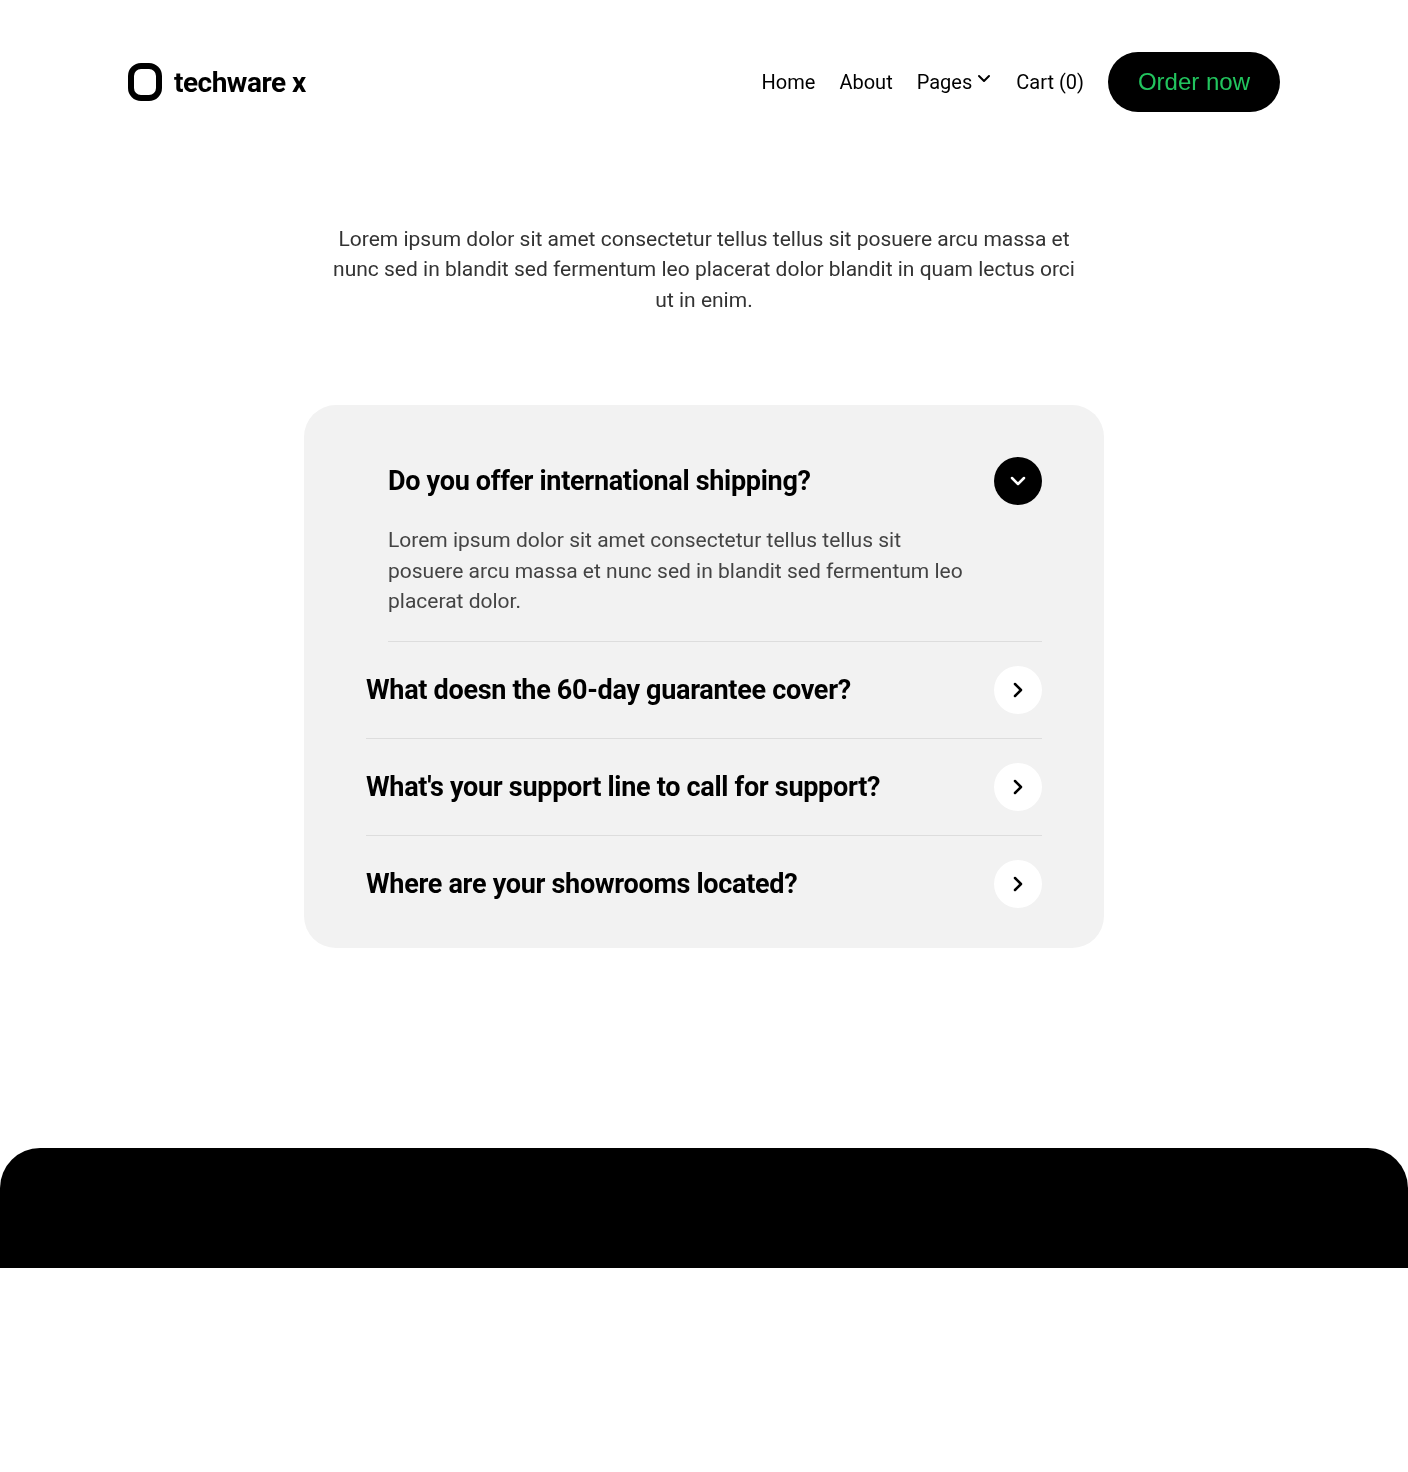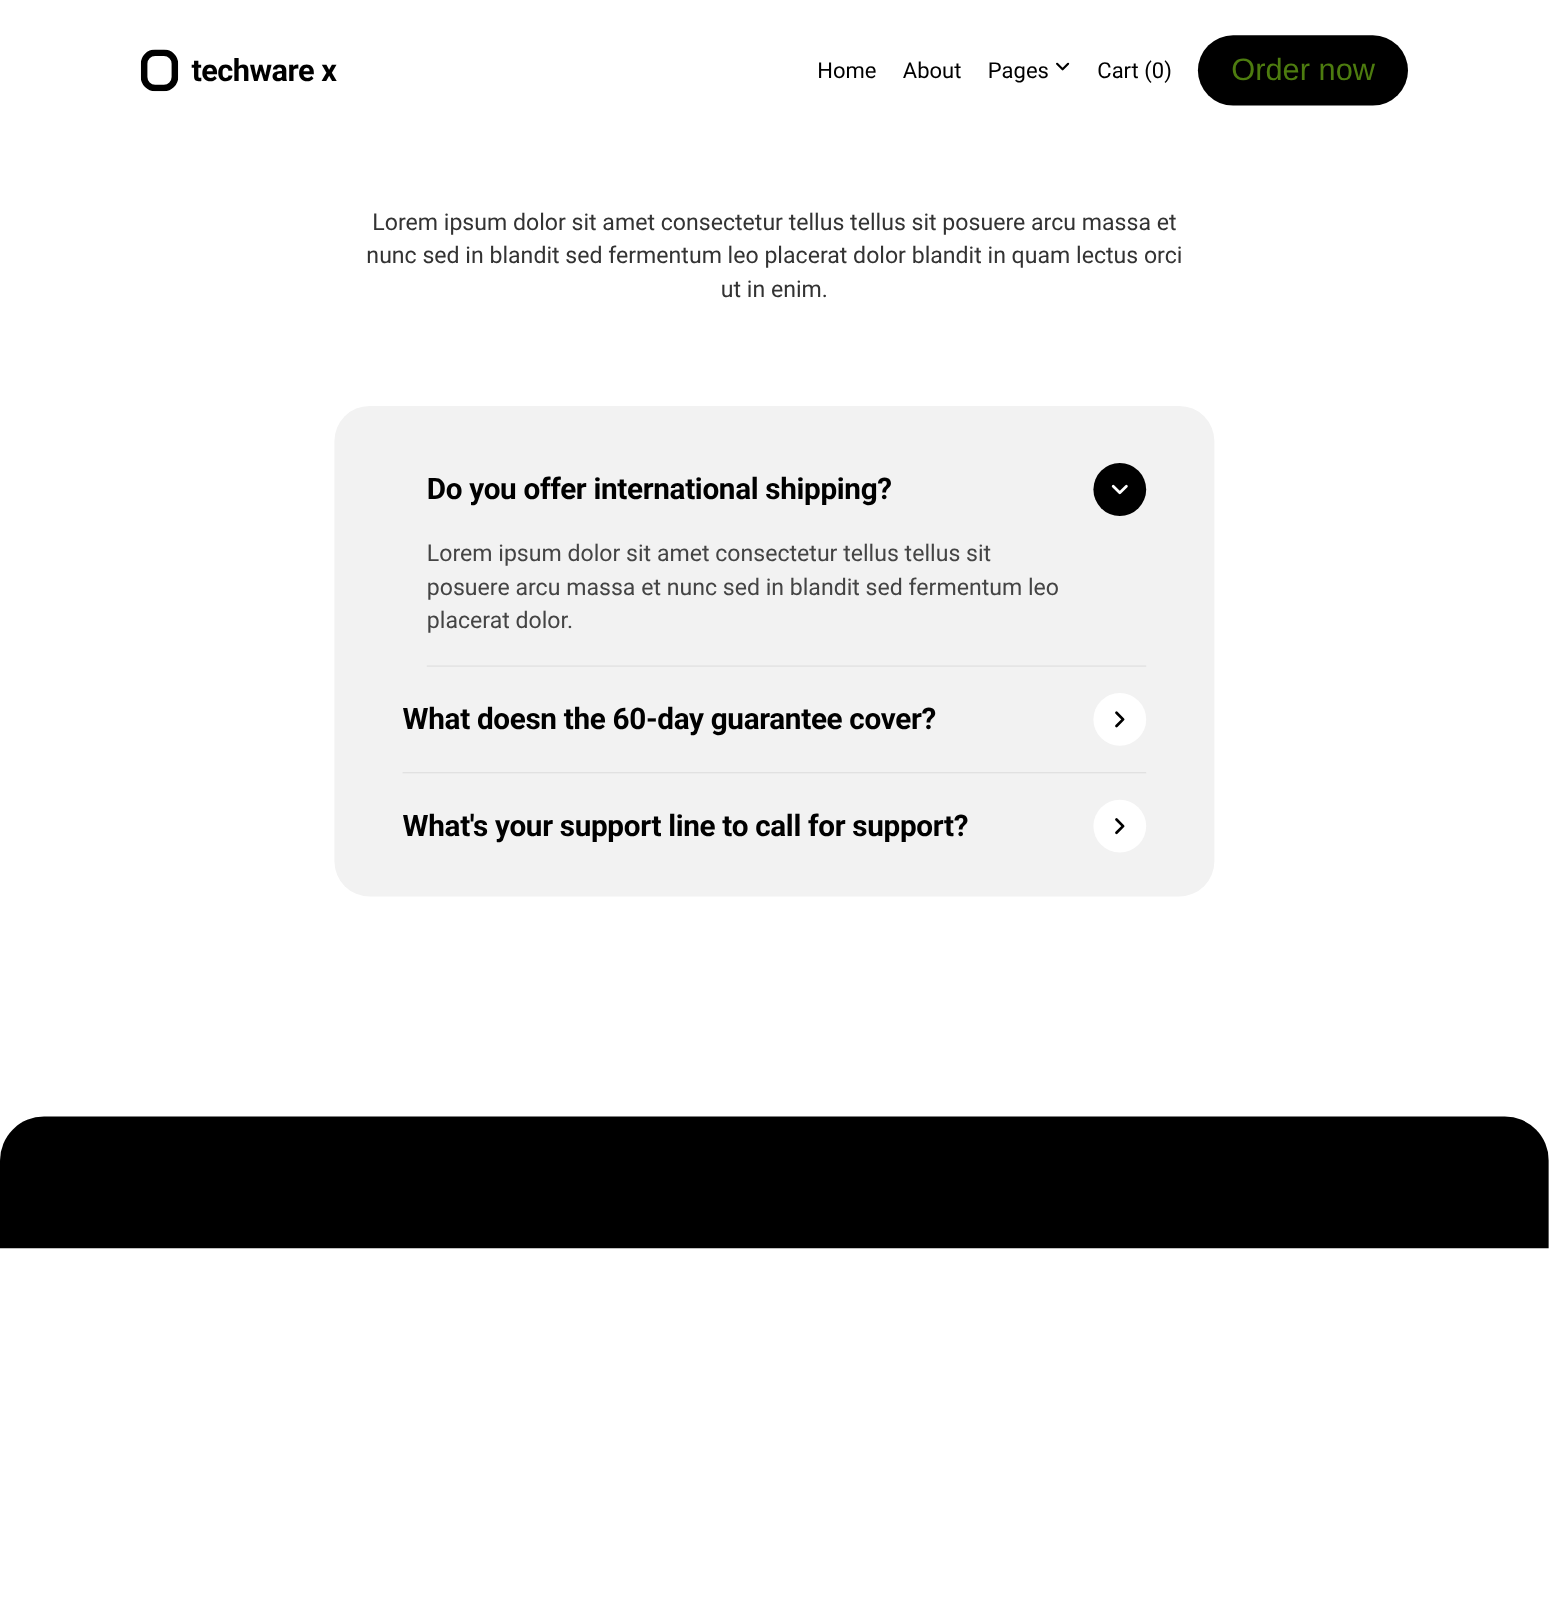--- a/index.html
+++ b/index.html
@@ -15,21 +15,21 @@
     }
     .container {
       max-width: 1280px;
       margin: 0 auto;
       padding: 0 64px;
     }
     header {
       display: flex;
       align-items: center;
       justify-content: space-between;
-      padding: 32px 0;
+      padding: 52px 0;
     }
     .logo-wrap {
       display: flex;
       align-items: center;
       gap: 12px;
     }
     .logo-mark {
       width: 34px;
       height: 38px;
       display: flex;
@@ -59,25 +59,25 @@
     .nav-pages {
       display: flex;
       gap: 4px;
     }
     .chev-down {
       width: 16px;
       height: 16px;
     }
     .order-btn {
       background: #000;
-      color: #4d7c0f;
+      color: #22c55e;
       border: none;
       border-radius: 999px;
       padding: 16px 30px;
-      font-size: 28px;
+      font-size: 24px;
       font-weight: 500;
       cursor: pointer;
     }
     .hero {
       text-align: center;
       padding: 60px 0 40px;
       max-width: 760px;
       margin: 0 auto;
     }
     .hero h1 {
@@ -246,18 +246,28 @@
       <div class="faq-head">
         <div class="faq-q">What's your support line to call for support?</div>
         <button class="toggle closed">
           <svg viewBox="0 0 18 18" fill="none">
             <path d="M6 3l6 6-6 6" stroke="#000" stroke-width="2.5" stroke-linecap="round" stroke-linejoin="round"></path>
           </svg>
         </button>
       </div>
     </div>
 
+    <div class="faq-item">
+      <div class="faq-head">
+        <div class="faq-q">Where are your showrooms located?</div>
+        <button class="toggle closed">
+          <svg viewBox="0 0 18 18" fill="none">
+            <path d="M6 3l6 6-6 6" stroke="#000" stroke-width="2.5" stroke-linecap="round" stroke-linejoin="round"></path>
+          </svg>
+        </button>
+      </div>
+    </div>
   </section>
 </div>
 
 <div class="footer-black">
   
 </div>
 
 </body></html>

